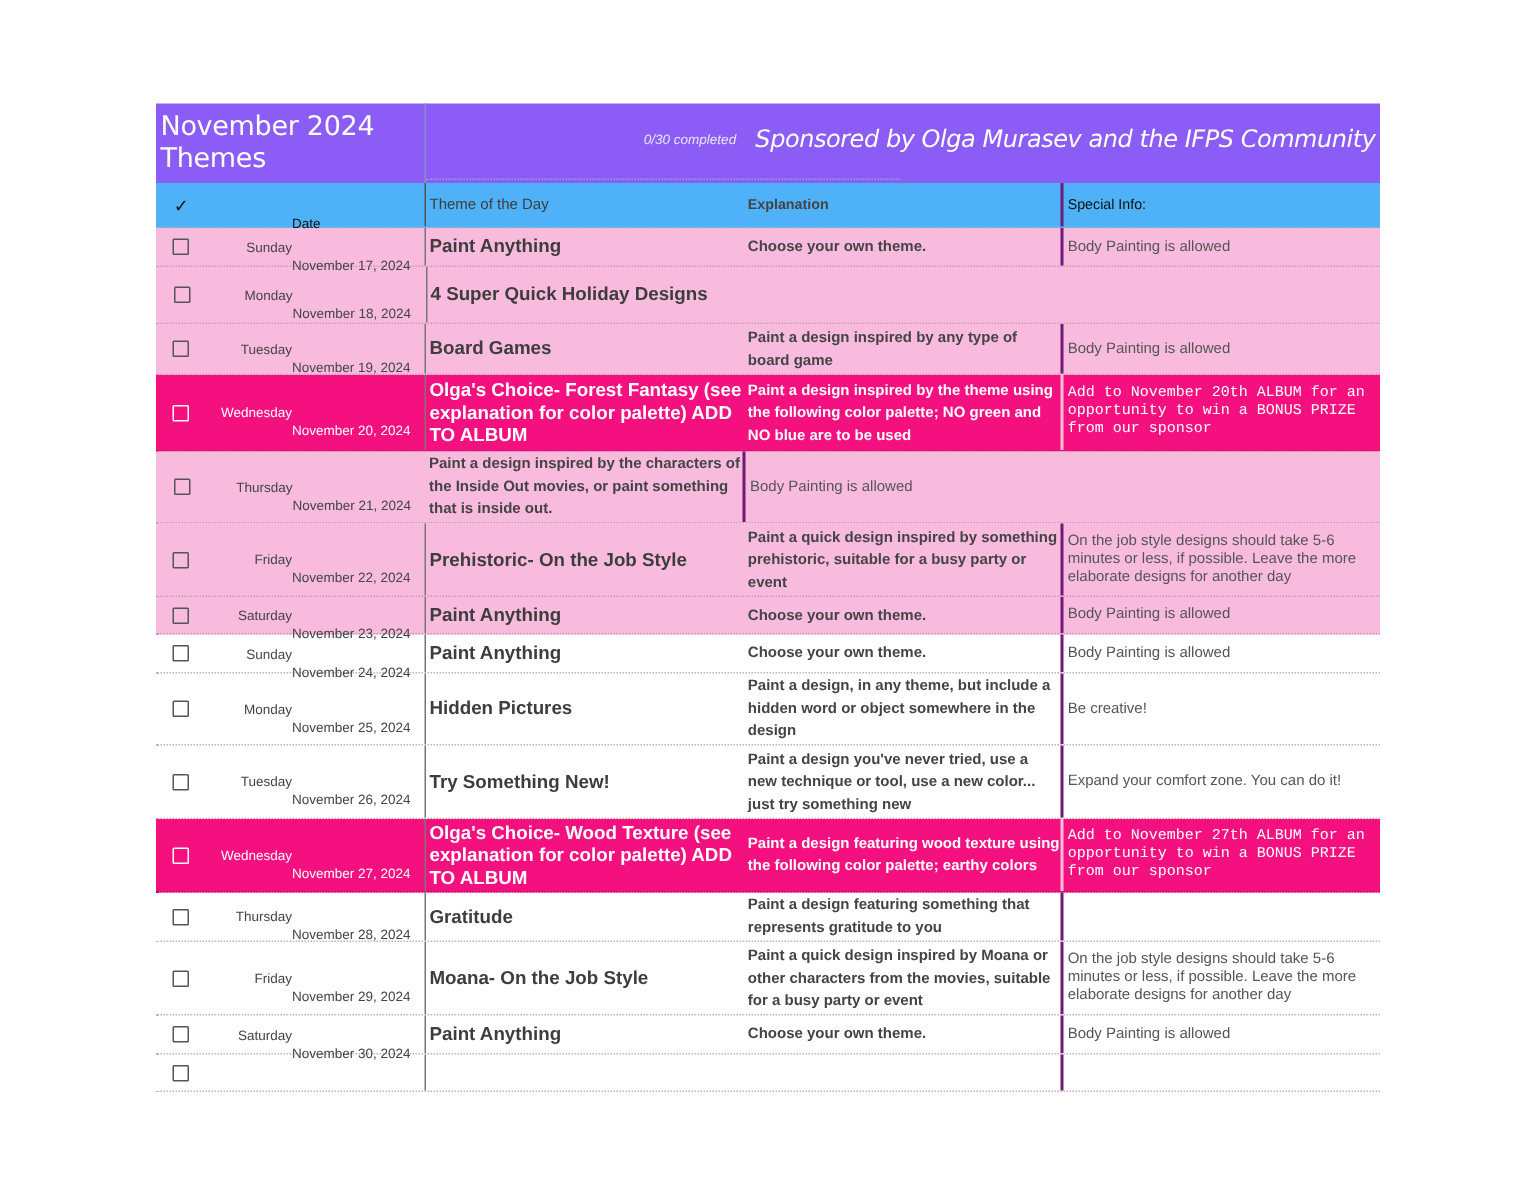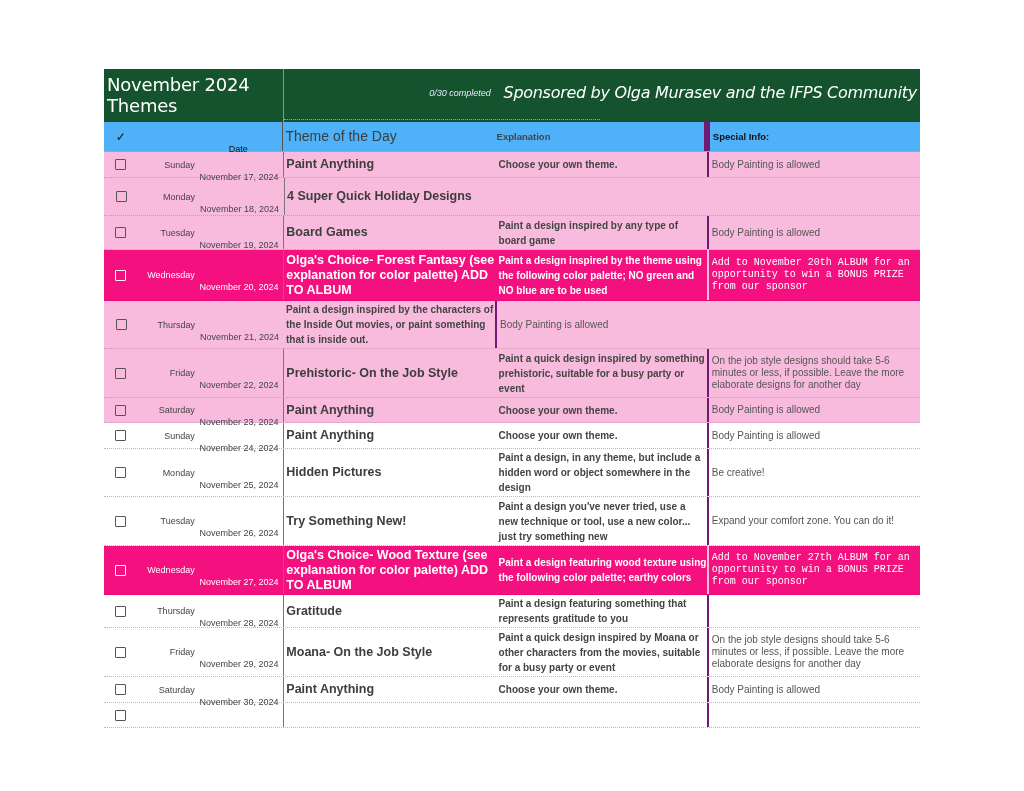--- a/index.html
+++ b/index.html
@@ -13,21 +13,21 @@
   }
   .sheet {
     position: absolute;
     left: 104px;
     top: 69px;
     width: 816px;
   }
   .hdr {
     position: relative;
     height: 53px;
-    background: #14532d;
+    background: #8b5cf6;
     color: #ffffff;
   }
   .hdr .title {
     position: absolute;
     left: 3px;
     top: 5px;
     width: 170px;
     font-size: 18px;
     line-height: 21px;
     font-family: "DejaVu Sans", sans-serif;
@@ -83,21 +83,21 @@
   .row {
     display: flex;
     border-bottom: 1px dotted #b9b9b9;
     align-items: center;
     color: #444;
   }
   .row.pink { background: #F8BBDE; border-bottom-color: #c79ab5; }
   .row.hot { background: #F5107F; color: #ffffff; border-bottom-color: #c3106b; }
   .c-check { width: 34px; display: flex; justify-content: center; align-items: center; }
   .c-day { width: 57px; text-align: right; font-size: 9px; }
-  .c-date { width: 89px; text-align: center; font-size: 9px; margin-top: 24px; }
+  .c-date { width: 89px; text-align: left; font-size: 9px; margin-top: 24px; }
   .c-theme {
     width: 211px;
     border-left: 1.5px solid #777;
     padding-left: 2px;
     font-size: 12.5px;
     font-weight: bold;
     line-height: 15px;
     align-self: stretch;
     display: flex;
     align-items: center;
@@ -124,23 +124,23 @@
     display: flex;
     align-items: center;
     color: #555;
   }
   .row.hot .c-theme,
   .row.hot .c-expl,
   .row.hot .c-special,
   .row.hot .c-day,
   .row.hot .c-date { color: #ffffff; }
   .row.hot .c-special { border-left-color: #f7c0da; font-family: Liberation Mono, monospace; }
-  .colhdr .c-theme { border-left: 1.5px solid #555; font-weight: normal; font-size: 14px; }
+  .colhdr .c-theme { border-left: 1.5px solid #555; font-weight: normal; font-size: 10px; }
   .colhdr .c-expl { font-weight: bold; font-size: 9.5px; }
-  .colhdr .c-special { font-weight: bold; font-size: 9.5px; border-left: 6px solid #701a75; color: #111; }
+  .colhdr .c-special { font-weight: normal; font-size: 9.5px; border-left: 2px solid #701a75; color: #111; }
   .colhdr .c-day { font-size: 10px; }
   .colhdr .c-check { font-size: 12px; }
   .box {
     width: 9px;
     height: 9px;
     border: 1.5px solid #555;
     border-radius: 1px;
     background: transparent;
   }
   .row.hot .box { border-color: #ffffff; }

